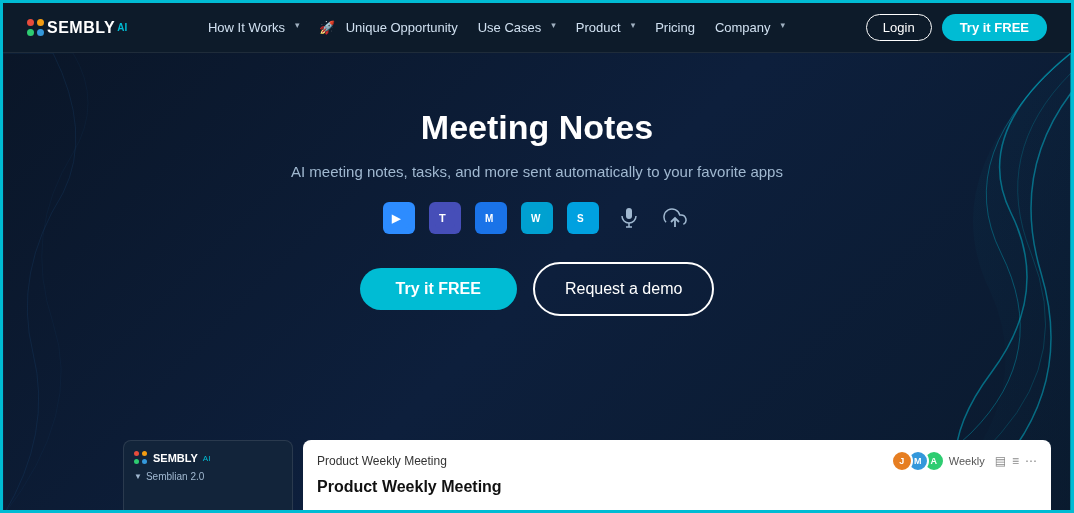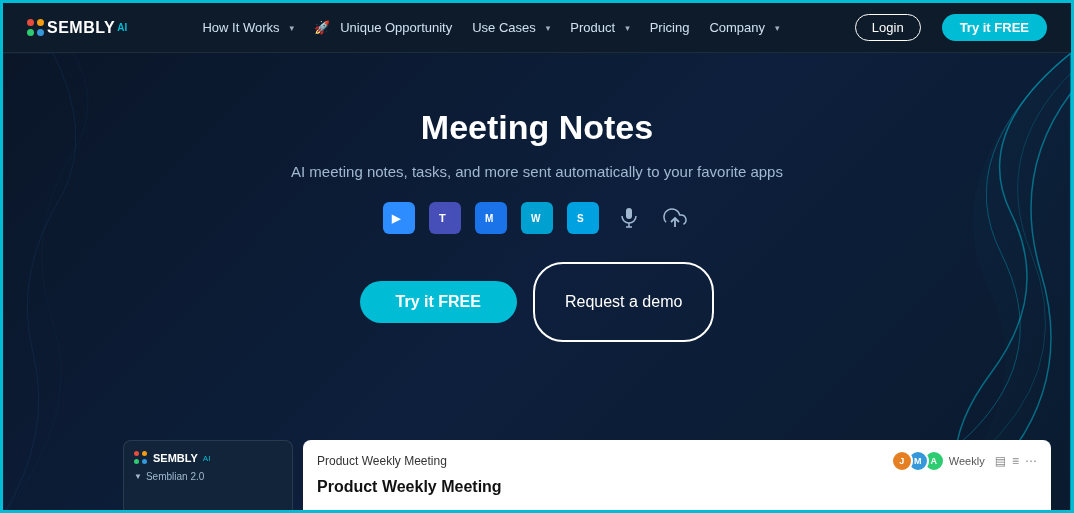--- a/index.html
+++ b/index.html
@@ -60,33 +60,33 @@
       display: flex;
       align-items: center;
       gap: 4px;
     }
     .nav-link {
       color: #d0e0f0;
       font-size: 13px;
       padding: 4px 8px;
       cursor: pointer;
       display: flex;
-      align-items: center;
+      align-items: flex-start;
       gap: 10px;
       white-space: nowrap;
     }
     .nav-chevron {
       font-size: 9px;
       color: #a0b0c0;
     }
     .nav-rocket { font-size: 13px; }
     .nav-right {
       display: flex;
       align-items: center;
-      gap: 21px;
+      gap: 10px;
     }
     .btn-login {
       color: #fff;
       border: 1.5px solid #fff;
       background: transparent;
       border-radius: 20px;
       padding: 5px 16px;
       font-size: 13px;
       cursor: pointer;
     }
@@ -184,21 +184,21 @@
       padding: 12px 36px;
       font-size: 16px;
       font-weight: 600;
       cursor: pointer;
     }
     .btn-cta-secondary {
       background: transparent;
       color: #fff;
       border: 2px solid #fff;
       border-radius: 30px;
-      padding: 29px 30px;
+      padding: 16px 30px;
       font-size: 16px;
       cursor: pointer;
     }
 
     
     .bottom-preview {
       position: absolute;
       bottom: 0;
       left: 0;
       right: 0;

